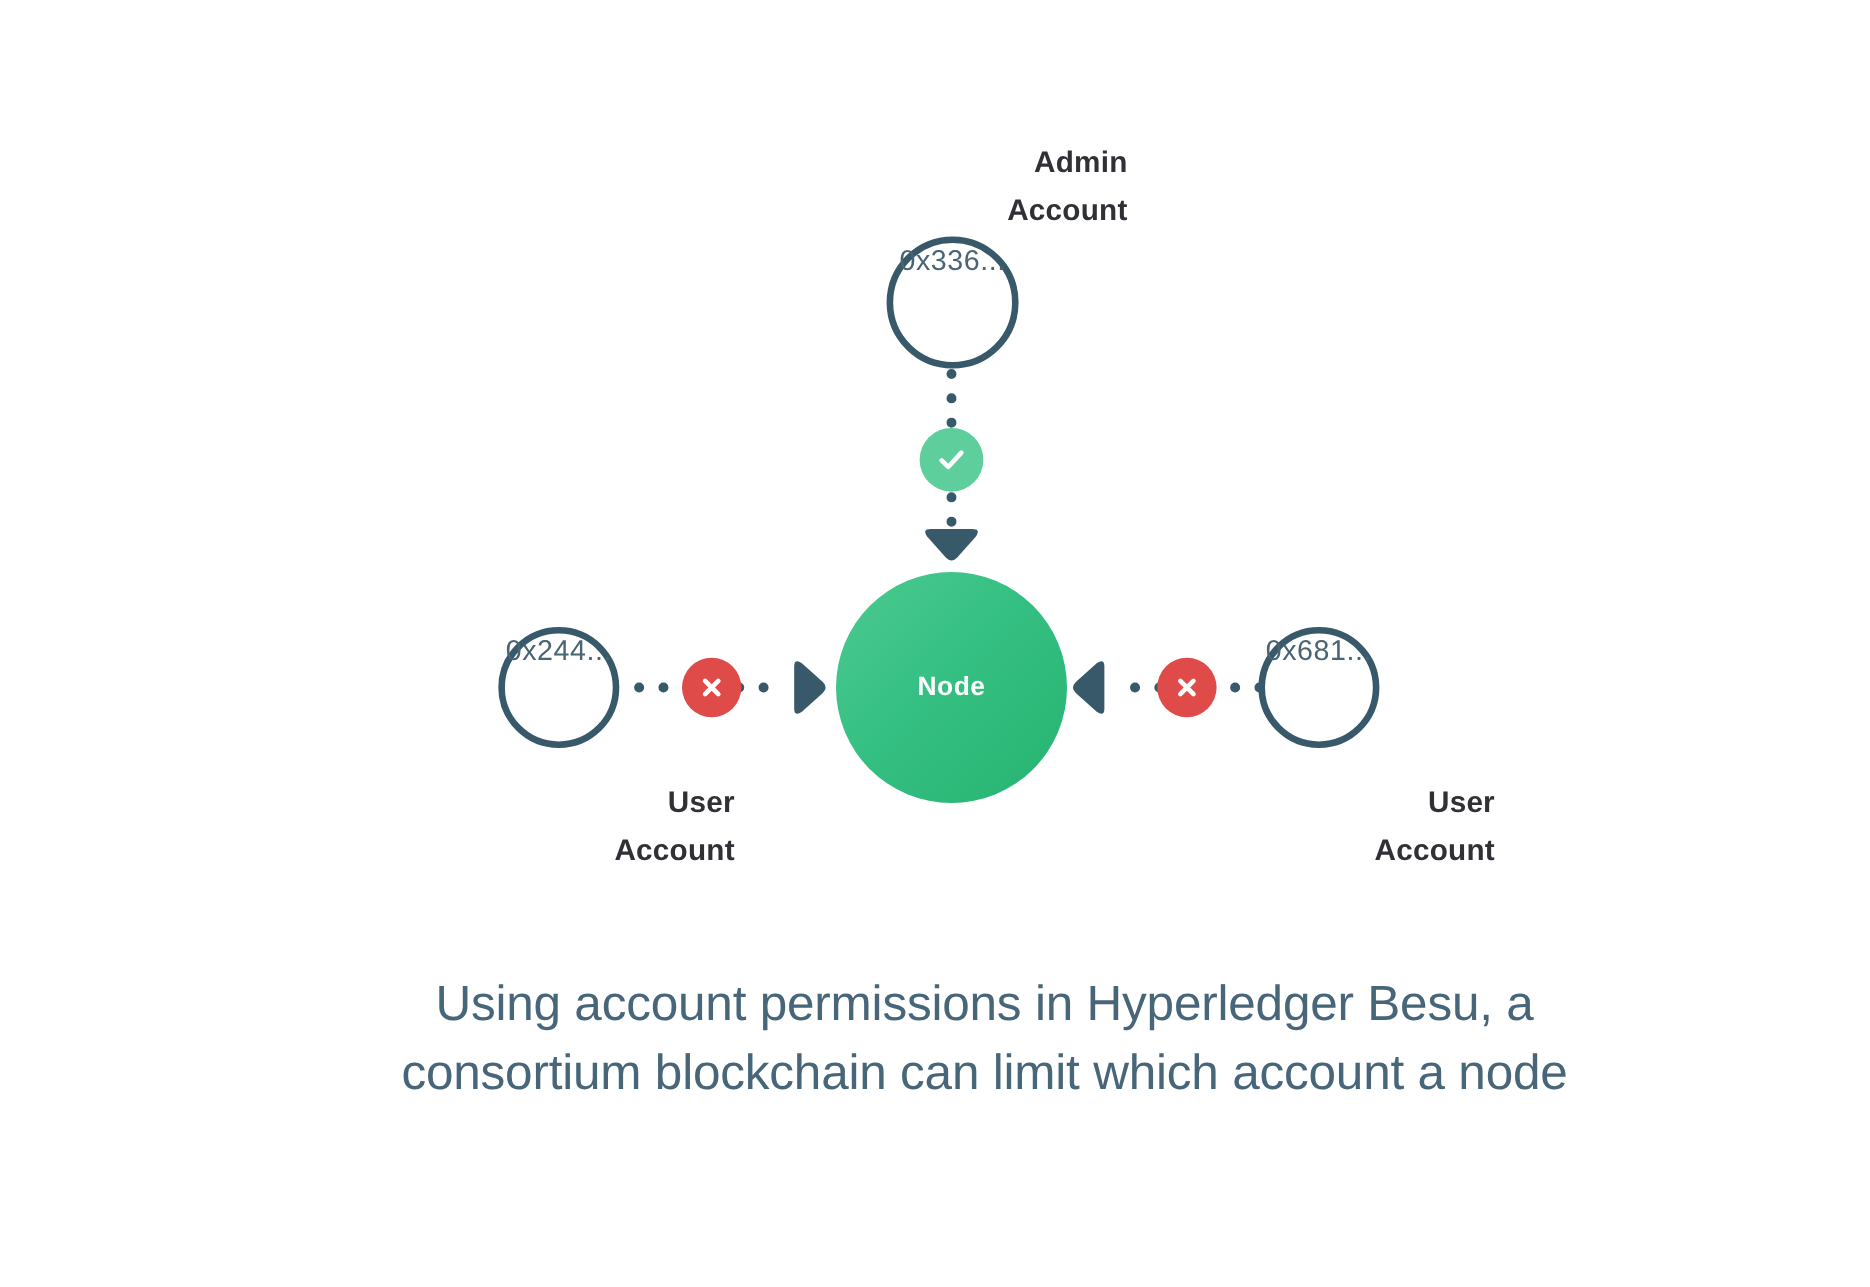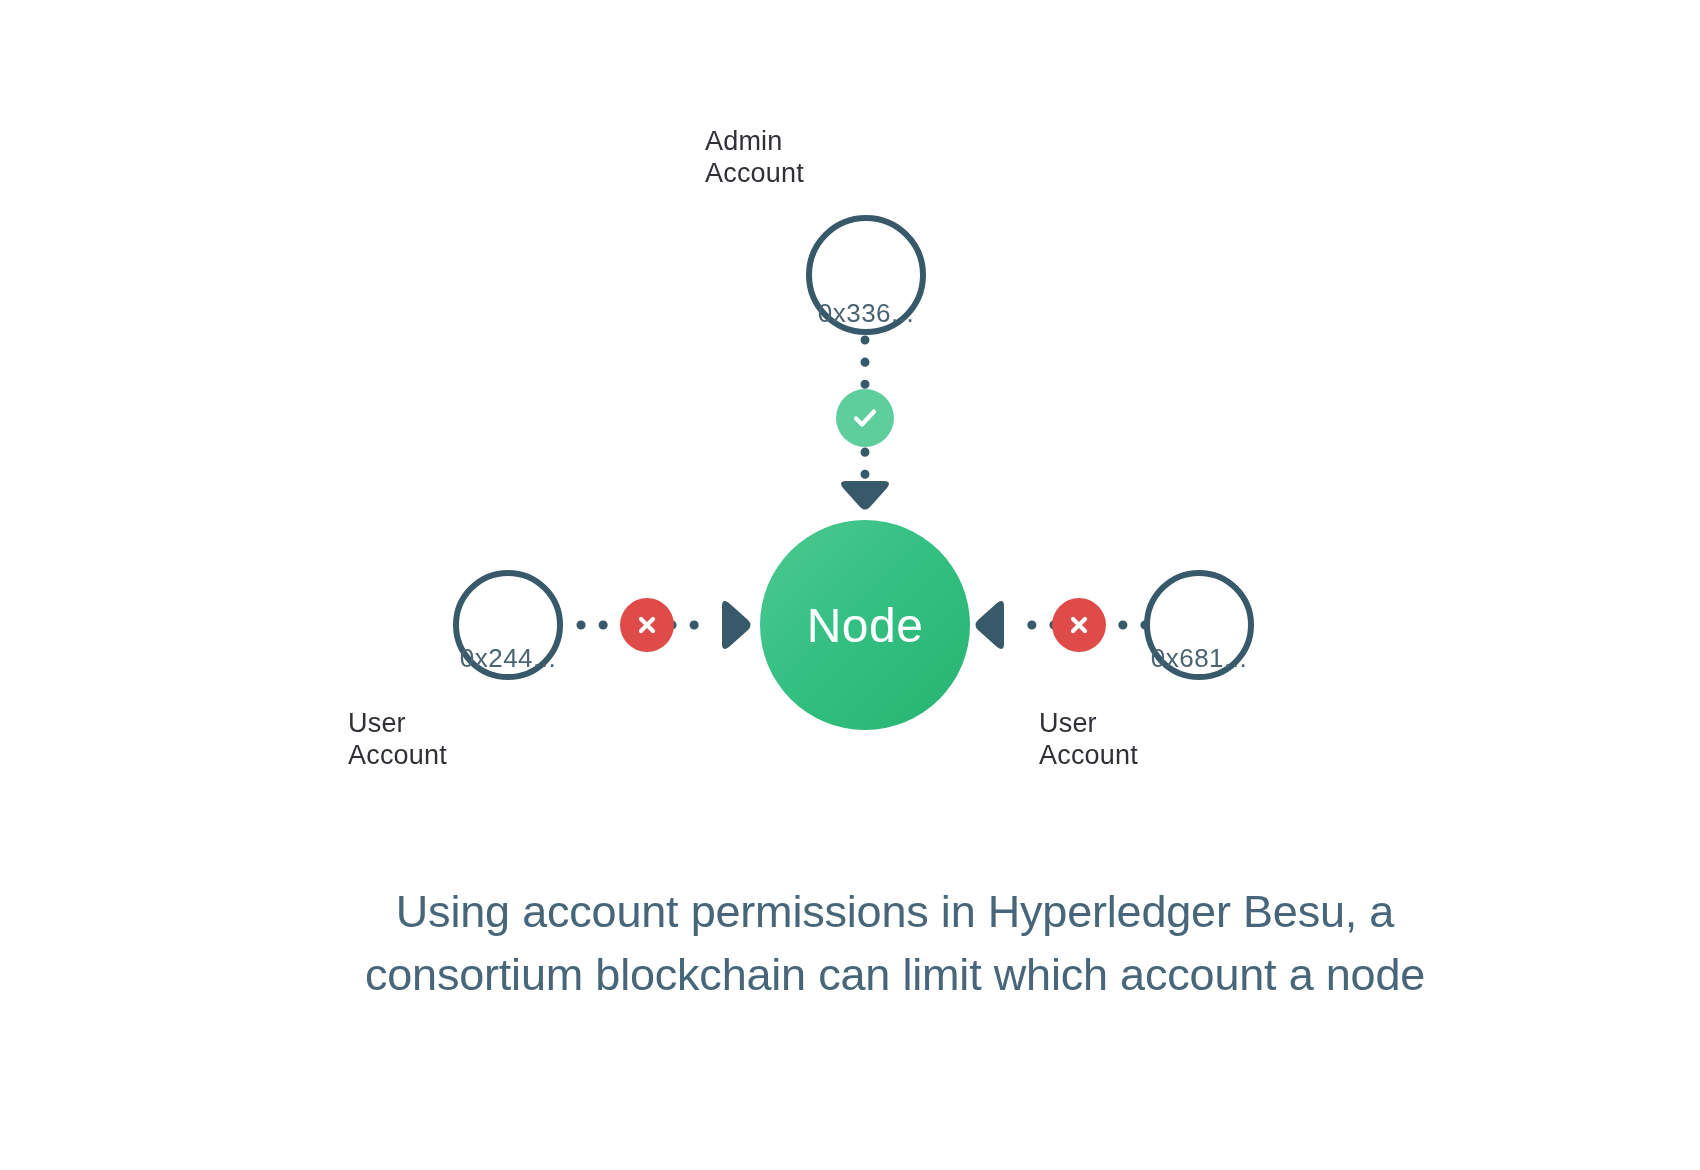--- a/index.html
+++ b/index.html
@@ -25,39 +25,39 @@
   #diagram {
     position: absolute;
     left: 0;
     top: 0;
     width: 1700px;
     height: 790px;
   }
 
   .node-label {
     position: absolute;
-    text-align: left;
+    text-align: right;
     font-family: "Liberation Sans", sans-serif;
-    font-weight: normal;
+    font-weight: bold;
     font-size: 27px;
-    line-height: 32px;
+    line-height: 44px;
     color: #2f3136;
     letter-spacing: 0.2px;
     white-space: pre-line;
   }
 
   
   .acct-circle {
     position: absolute;
     border-radius: 50%;
     background: #ffffff;
     box-sizing: border-box;
     border: 6px solid #37596a;
     display: flex;
-    align-items: flex-end;
+    align-items: flex-start;
     justify-content: center;
   }
   .acct-circle .addr {
     font-family: "Liberation Sans", sans-serif;
     font-weight: normal;
     font-size: 26px;
     color: #4a6474;
     letter-spacing: 0.5px;
   }
 
@@ -65,22 +65,22 @@
   #node-circle {
     position: absolute;
     border-radius: 50%;
     background: linear-gradient(135deg, #4dc990 0%, #35c083 45%, #26b36f 100%);
     display: flex;
     align-items: center;
     justify-content: center;
   }
   #node-circle .node-text {
     font-family: "Liberation Sans", sans-serif;
-    font-weight: normal;
-    font-size: 48px;
+    font-weight: bold;
+    font-size: 24px;
     color: #ffffff;
     letter-spacing: 0.5px;
   }
 
   
   .badge {
     position: absolute;
     border-radius: 50%;
     display: flex;
     align-items: center;

